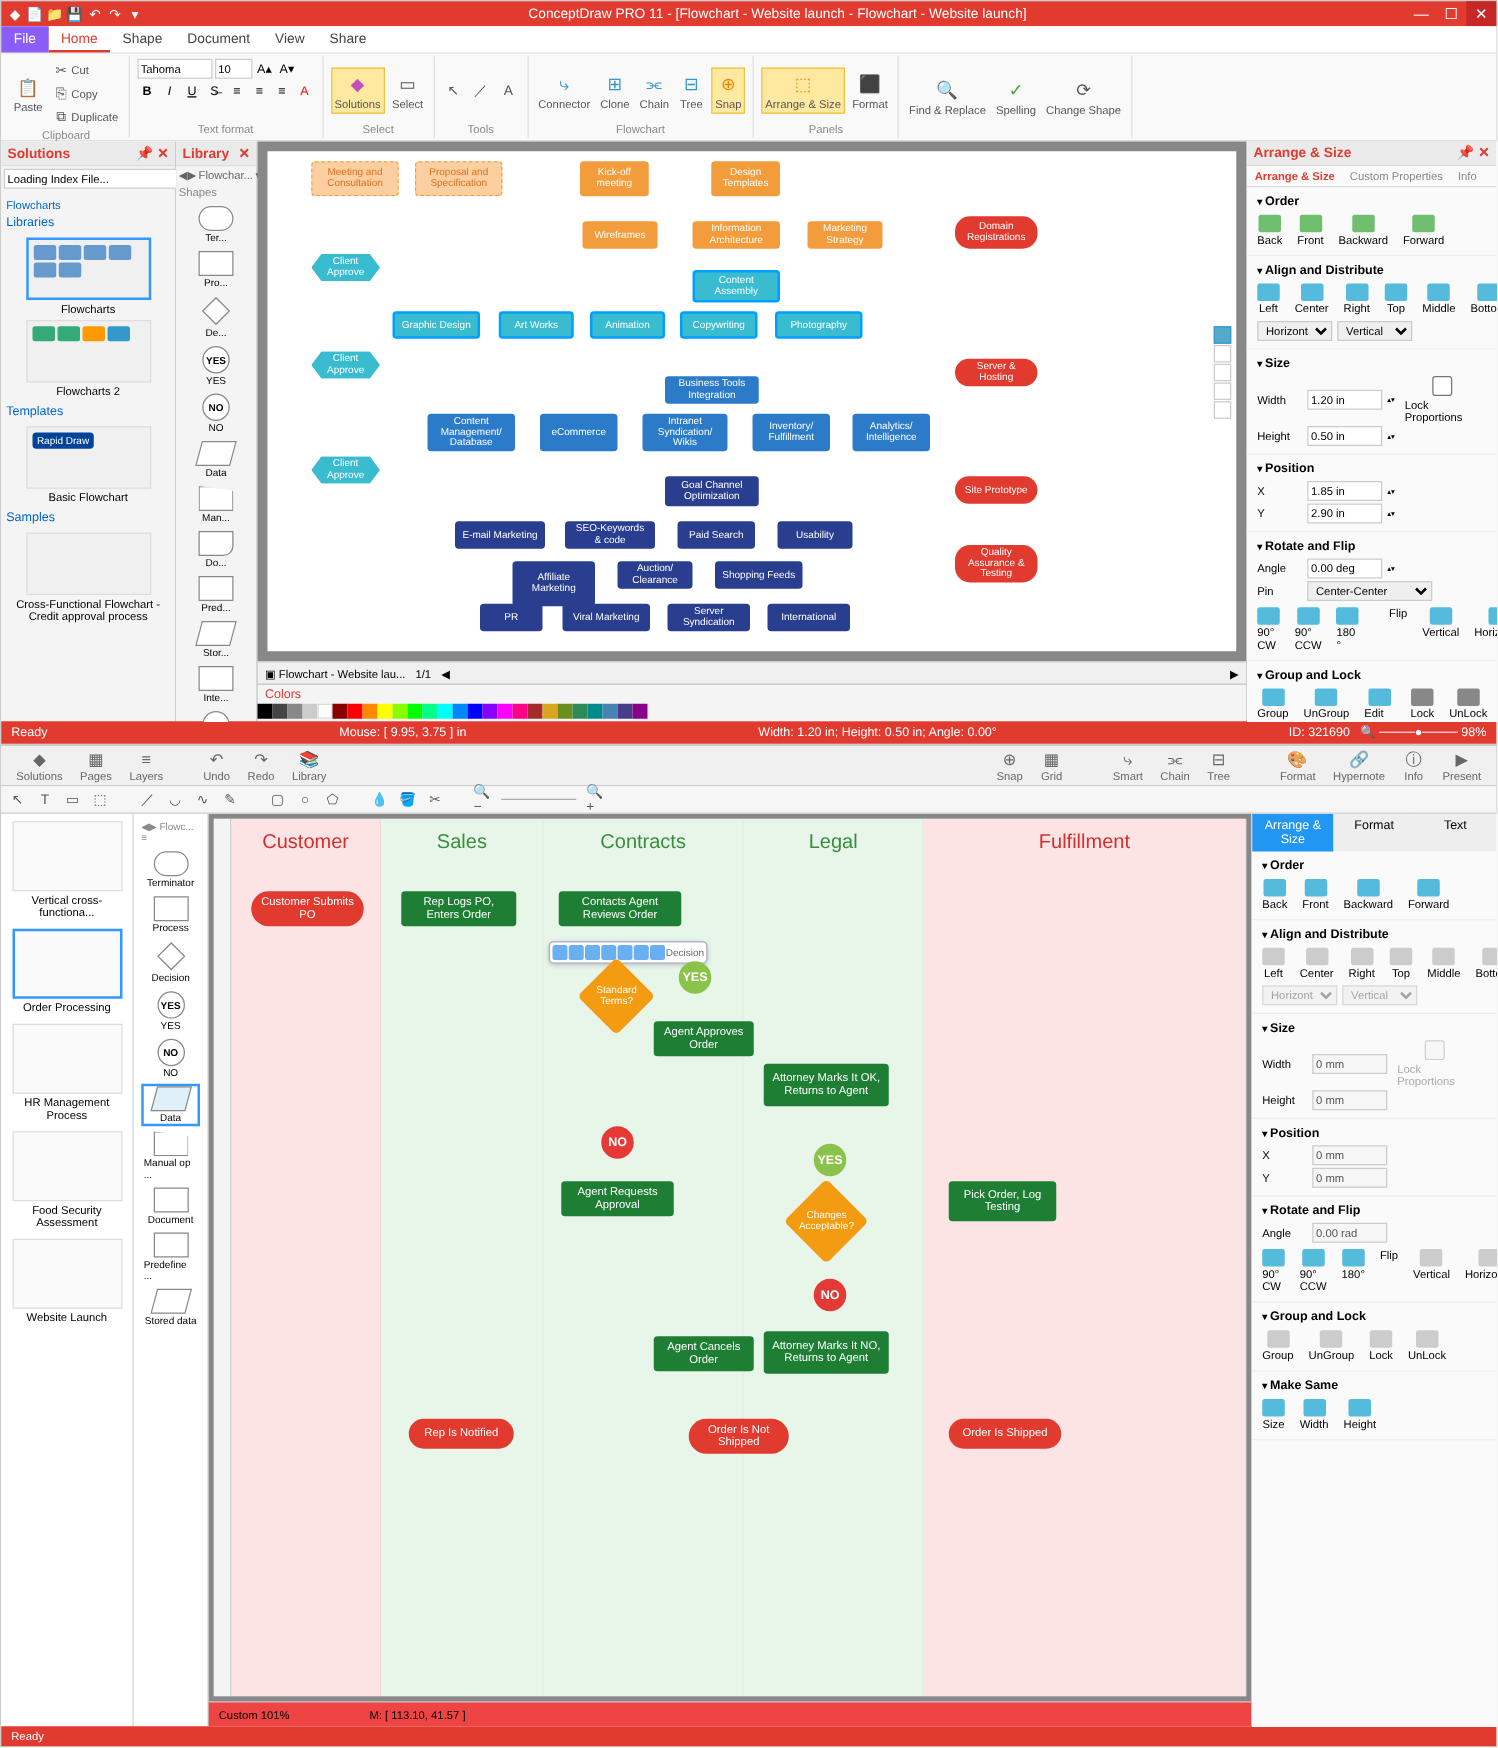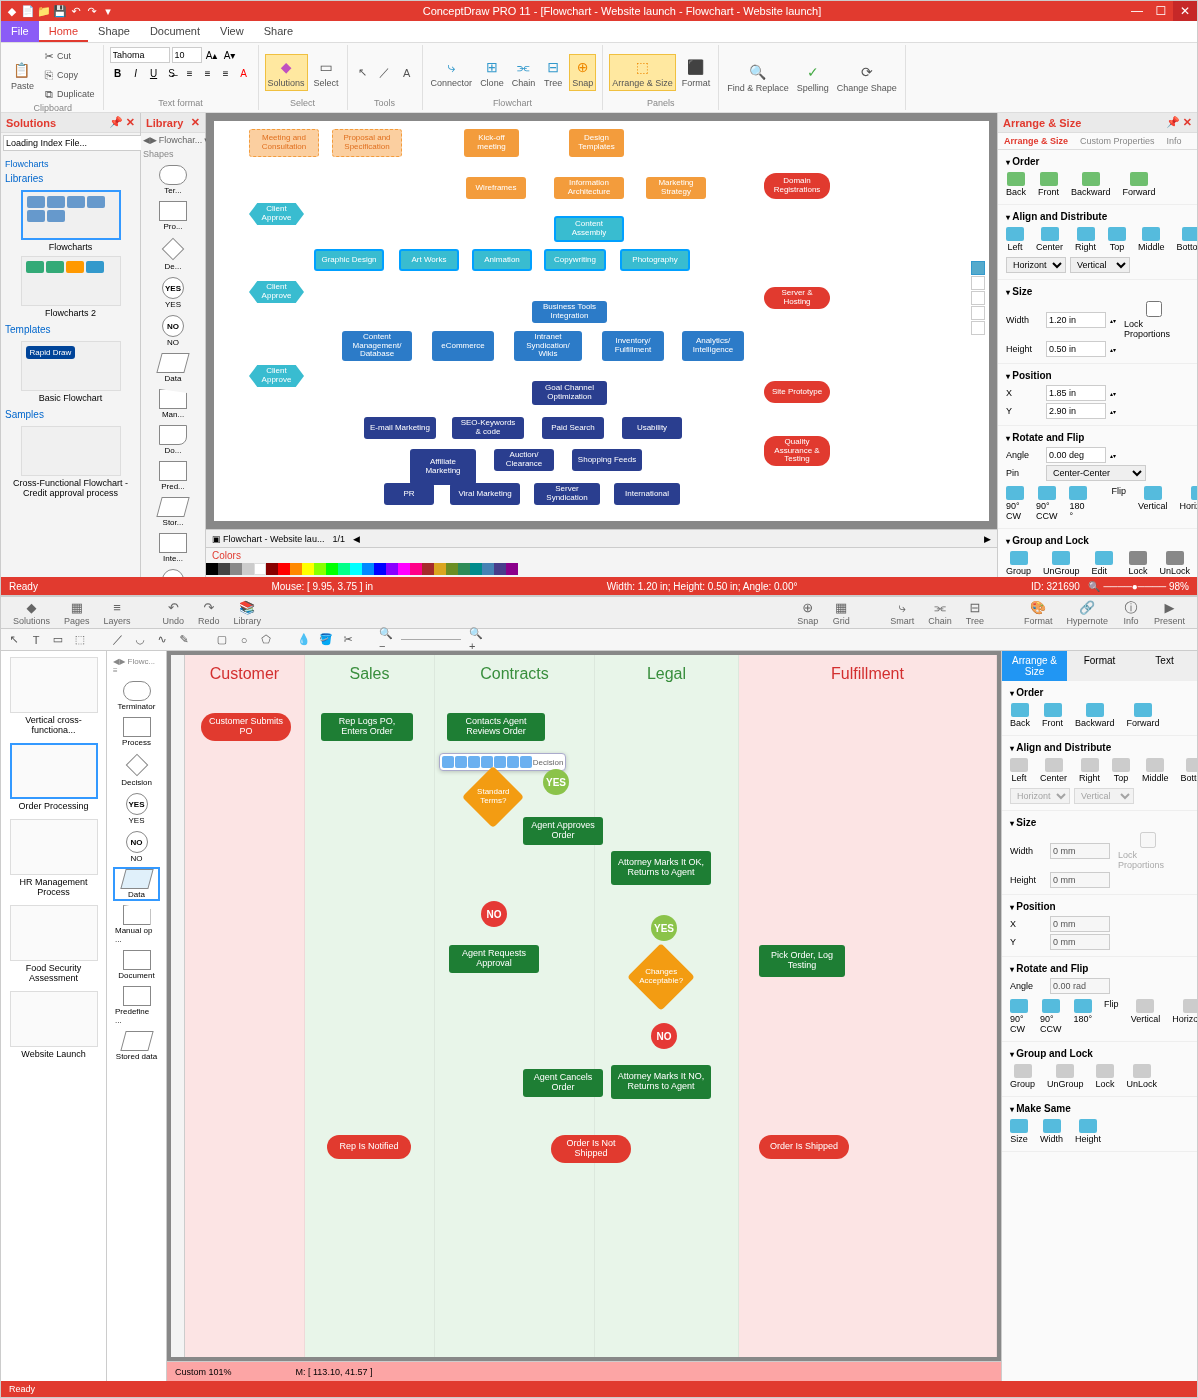--- a/index.html
+++ b/index.html
@@ -139,21 +139,21 @@
 .mc-yes { background: #8bc34a; }
 .mc-no { background: #e53935; }
 .mini-toolbar { position: absolute; background: #fff; border: 1px solid #aac; border-radius: 4px; padding: 2px; display: flex; gap: 1px; box-shadow: 0 1px 4px rgba(0,0,0,0.2); }
 .mini-toolbar span { width: 12px; height: 12px; background: #6ab0f0; border-radius: 2px; }
 
 .right-mac { width: 196px; background: #fafafa; border-left: 1px solid #ccc; font-size: 10px; overflow-y: auto; }
 .rm-tabs { display: flex; }
 .rm-tab { flex: 1; padding: 4px; text-align: center; font-size: 10px; cursor: pointer; background: #eee; }
 .rm-tab.active { background: #2196f3; color: #fff; }
 
-.zoom-bar { background: #fca5a5; height: 20px; display: flex; align-items: center; padding: 0 8px; font-size: 9px; gap: 12px; border-top: 1px solid #ccc; }
+.zoom-bar { background: #ef4444; height: 20px; display: flex; align-items: center; padding: 0 8px; font-size: 9px; gap: 12px; border-top: 1px solid #ccc; }
 .status-mac { background: #e13a2f; color: #fff; height: 16px; font-size: 9px; display: flex; align-items: center; padding: 0 8px; justify-content: space-between; }
 .ruler-v { width: 14px; background: #f4f4f4; border-right: 1px solid #ccc; position: absolute; left: 0; top: 0; bottom: 0; }
 </style>
 </head>
 <body>
 
 <div class="app-win">
   <div class="titlebar-win">
     <div class="qa-icons">
       <span>◆</span>

